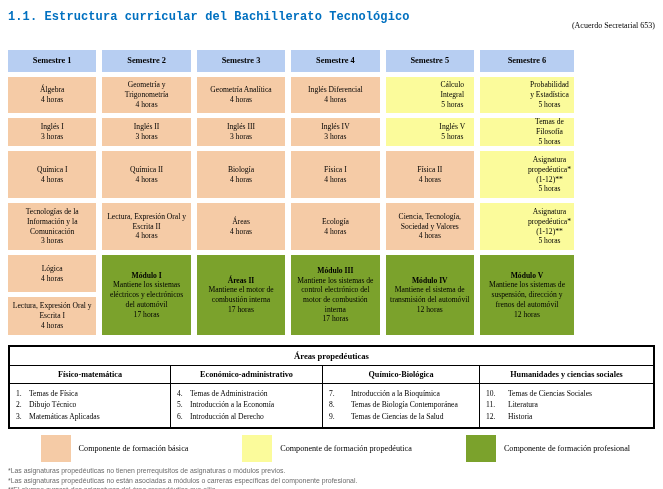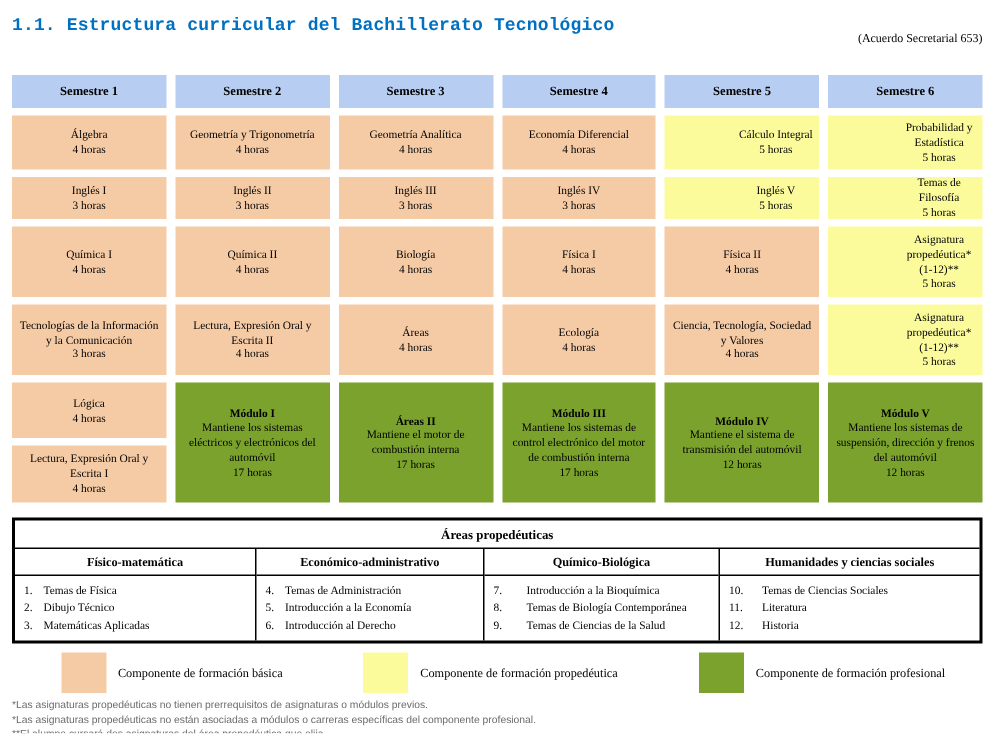--- a/index.html
+++ b/index.html
@@ -18,21 +18,21 @@
   .acuerdo {
     position:absolute; right:0; top:13px;
     font-size:8px; font-weight:normal; color:#000;
   }
   
   .grid {
     display:grid;
     grid-template-columns:repeat(6, 1fr);
     grid-template-rows:22px 36px 28px 47px 47px 37px 38px;
     column-gap:6px; row-gap:5px;
-    width:647px;
+    width:566px;
   }
   .cell {
     display:flex; flex-direction:column; align-items:center; justify-content:center;
     text-align:center; font-size:7.6px; line-height:1.28; padding:2px 3px;
   }
   .c-head { background:#b7cef2; font-weight:bold; font-size:8.4px; }
   .c-basic { background:#f5cba6; }
   .c-prop  { background:#fbfb9b;padding-left:48px; }
   .c-prof  { background:#7ba22c; }
   .span2 { grid-row:span 2; }
@@ -95,21 +95,21 @@
     </div>
     <div class="cell c-basic">
       <div>Geometría y Trigonometría</div>
       <div>4 horas</div>
     </div>
     <div class="cell c-basic">
       <div>Geometría Analítica</div>
       <div>4 horas</div>
     </div>
     <div class="cell c-basic">
-      <div>Economía Diferencial</div>
+      <div>Inglés Diferencial</div>
       <div>4 horas</div>
     </div>
     <div class="cell c-prop">
       <div>Cálculo Integral</div>
       <div>5 horas</div>
     </div>
     <div class="cell c-prop">
       <div>Probabilidad y Estadística</div>
       <div>5 horas</div>
     </div>

